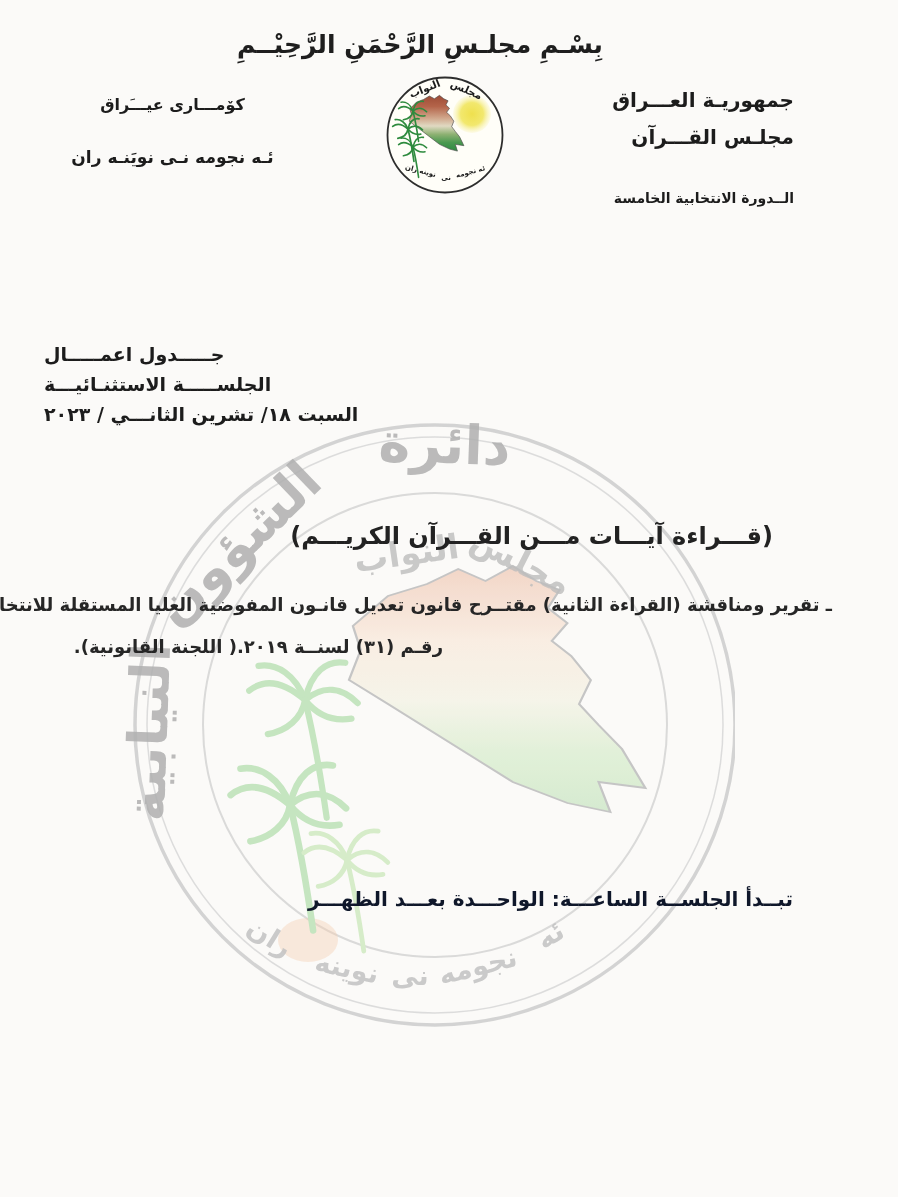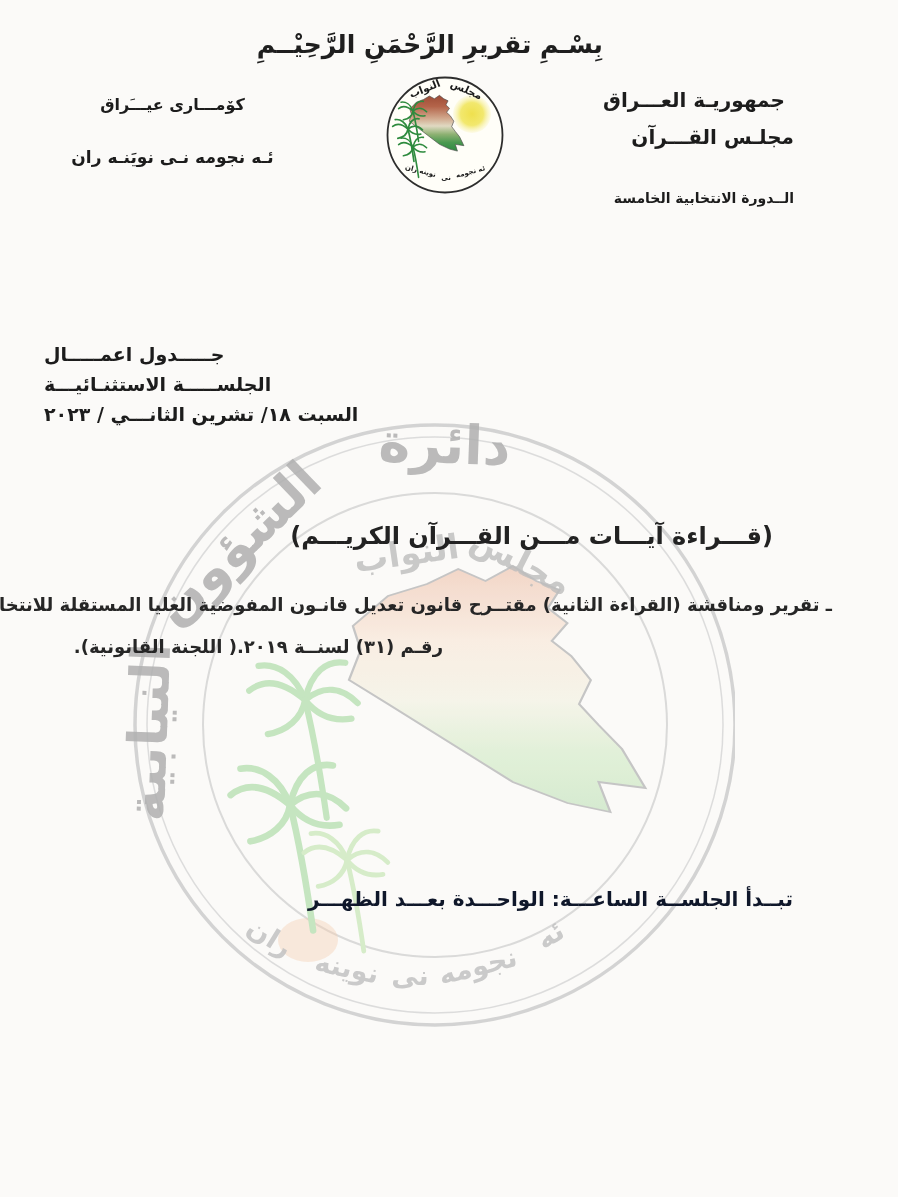--- a/index.html
+++ b/index.html
@@ -15,21 +15,21 @@
   .rtl{direction:rtl;unicode-bidi:isolate;}
   .basmala{
     top:30px;left:335px;width:268px;
     text-align:center;
     font-size:25px;font-weight:bold;color:#1e1e1e;
   }
   .header-right{
     top:88px;right:104px;width:200px;
     text-align:right;font-weight:bold;color:#1c1c1c;
   }
-  .header-right .l1{font-size:20px;line-height:24px;text-align:center;}
+  .header-right .l1{font-size:20px;line-height:24px;}
   .header-right .l2{font-size:20px;line-height:24px;margin-top:13px;}
   .header-right .l3{font-size:14px;line-height:18px;margin-top:40px;}
   .header-left{
     top:92px;left:50px;width:245px;
     text-align:center;font-weight:bold;color:#1c1c1c;
   }
   .header-left .l1{font-size:16px;line-height:26px;}
   .header-left .l2{font-size:17px;line-height:22px;margin-top:28px;}
   .title-block{
     top:339px;left:44px;width:854px;
@@ -114,21 +114,21 @@
 
     <g font-size="27" text-anchor="middle">
       <text class="wm-bottom" transform="translate(500 538) rotate(-32)">ئه</text>
       <text class="wm-bottom" transform="translate(425 570) rotate(-14)">نجومه</text>
       <text class="wm-bottom" transform="translate(355 580) rotate(0)">نى</text>
       <text class="wm-bottom" transform="translate(290 572) rotate(12)">نوينه</text>
       <text class="wm-bottom" transform="translate(210 540) rotate(32)">ران</text>
     </g>
   </svg>
 
-  <div class="abs rtl basmala">بِسْـمِ تقريرِ الرَّحْمَنِ الرَّحِيْــمِ</div>
+  <div class="abs rtl basmala">بِسْـمِ مجلـسِ الرَّحْمَنِ الرَّحِيْــمِ</div>
 
   <svg class="emblem" width="120" height="124" viewBox="0 0 120 124">
     <defs>
       <radialGradient id="sunGrad">
         <stop offset="0" stop-color="#efe04e"></stop>
         <stop offset="0.6" stop-color="#f2e86e"></stop>
         <stop offset="1" stop-color="#f8f2b4" stop-opacity="0.25"></stop>
       </radialGradient>
       <linearGradient id="logoMapGrad" x1="0" y1="0" x2="0" y2="1">
         <stop offset="0" stop-color="#9e4c36"></stop>

